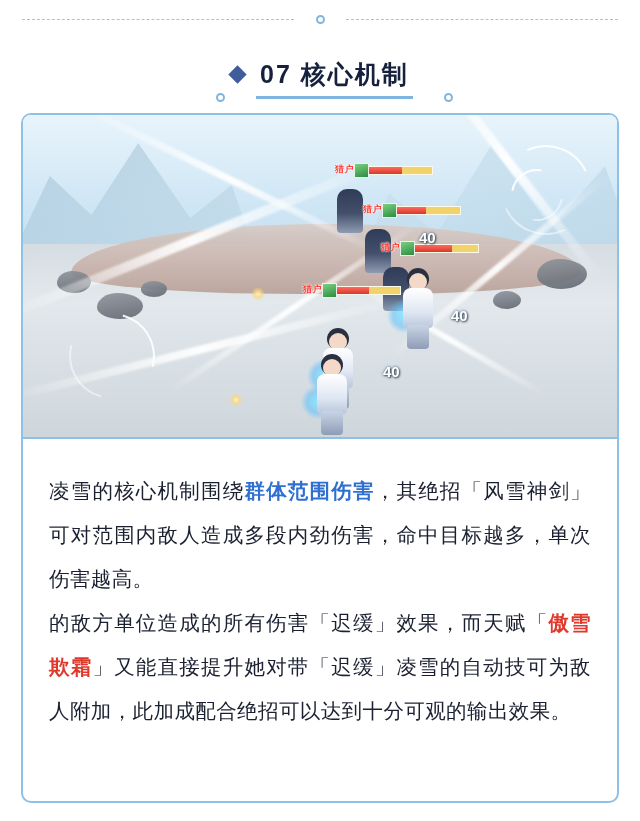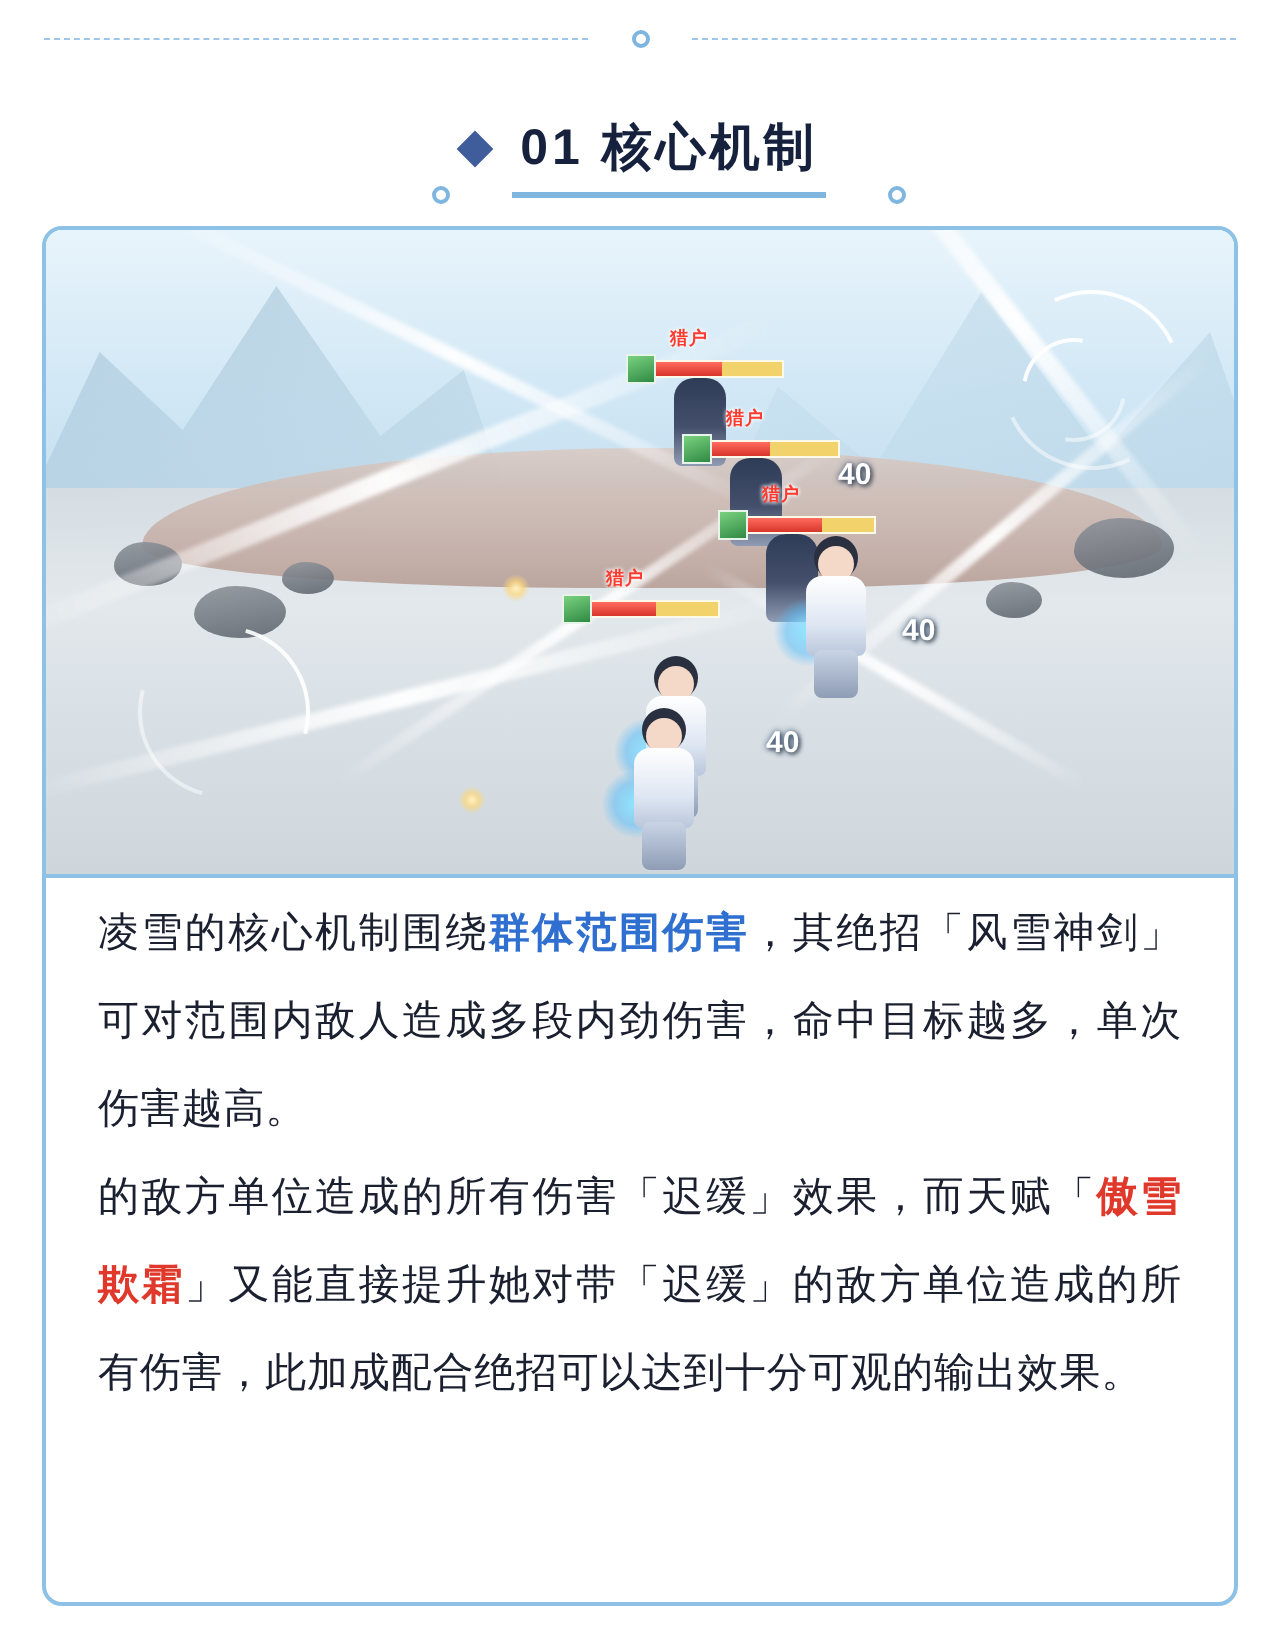--- a/index.html
+++ b/index.html
@@ -177,21 +177,21 @@
     background: radial-gradient(circle, rgba(255,240,190,1) 0%, rgba(255,215,120,.7) 35%, rgba(255,200,80,0) 70%);
     border-radius: 50%;
   }
   .sparkle.s1 { left: 228px; top: 172px; }
   .sparkle.s2 { left: 206px; top: 278px; }
 
   
   .unit {
     position: absolute;
     display: flex;
-    flex-direction: column;
+    flex-direction: row;
     align-items: flex-start;
   }
   .unit .name {
     font-size: 9px;
     color: #ff3b30;
     font-weight: bold;
     text-shadow: 0 0 2px #fff, 0 0 2px #fff;
     margin-bottom: 1px;
     margin-left: 22px;
     letter-spacing: .5px;
@@ -284,46 +284,47 @@
   
   .divider {
     width: 100%;
     height: 2px;
     background: #8ec1e6;
   }
 
   
   .body-text {
     padding: 8px 26px 0 26px;
-    font-family: Liberation Mono, monospace;
+    font-family: Liberation Sans, sans-serif;
     font-size: 20.5px;
     line-height: 44px;
     color: #1b2030;
     letter-spacing: .4px;
     text-align: justify;
+    margin-top: 22px;
   }
   .body-text p { margin-bottom: 0; }
   .hl-blue { color: #2f6fd0; font-weight: bold; }
   .hl-red { color: #e0392b; font-weight: bold; }
 </style>
 </head>
 <body>
 
 <div class="page">
 
   <div class="top-rule">
     <div class="dash-left"></div>
     <div class="center-dot"></div>
     <div class="dash-right"></div>
   </div>
 
   <div class="heading">
     <div class="diamond"></div>
     <div class="title-wrap">
-      <div class="title">01 核心机制</div>
+      <div class="title">07 核心机制</div>
       <div class="underline"></div>
       <div class="ul-dot left"></div>
       <div class="ul-dot right"></div>
     </div>
   </div>
 
   <div class="card">
 
     <div class="shot">
       <div class="sky"></div>
@@ -417,17 +418,17 @@
         <div class="head"></div>
         <div class="torso"></div>
         <div class="legs"></div>
       </div>
     </div>
 
     <div class="divider"></div>
 
     <div class="body-text">
       <p><span>凌雪的核心机制围绕</span><span class="hl-blue">群体范围伤害</span><span>，其绝招「风雪神剑」可对范围内敌人造成多段内劲伤害，命中目标越多，单次伤害越高。</span></p>
-      <p><span>的敌方单位造成的所有伤害「迟缓」效果，而天赋「</span><span class="hl-red">傲雪欺霜</span><span>」又能直接提升她对带「迟缓」的敌方单位造成的所有伤害，此加成配合绝招可以达到十分可观的输出效果。</span></p>
+      <p><span>的敌方单位造成的所有伤害「迟缓」效果，而天赋「</span><span class="hl-red">傲雪欺霜</span><span>」又能直接提升她对带「迟缓」凌雪的自动技可为敌人附加，此加成配合绝招可以达到十分可观的输出效果。</span></p>
     </div>
 
   </div>
 </div>
 
 </body></html>

